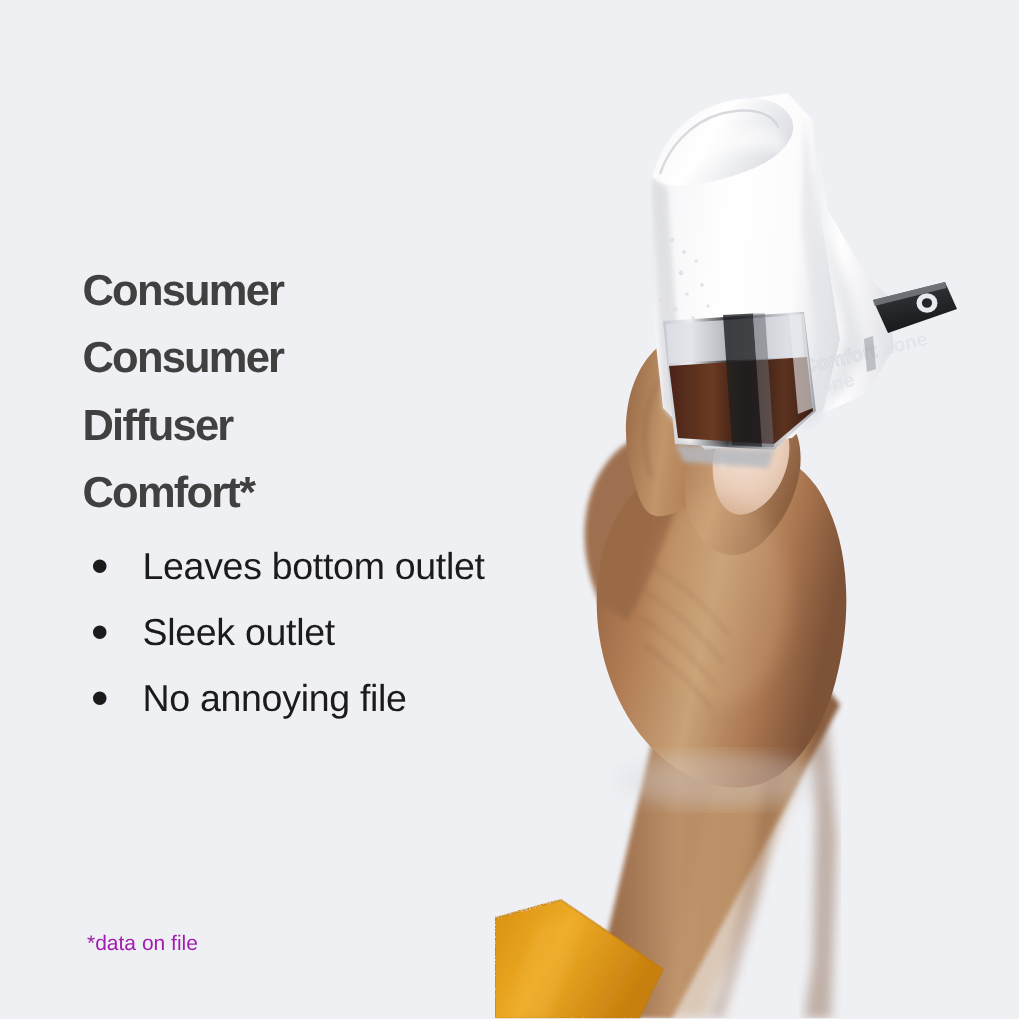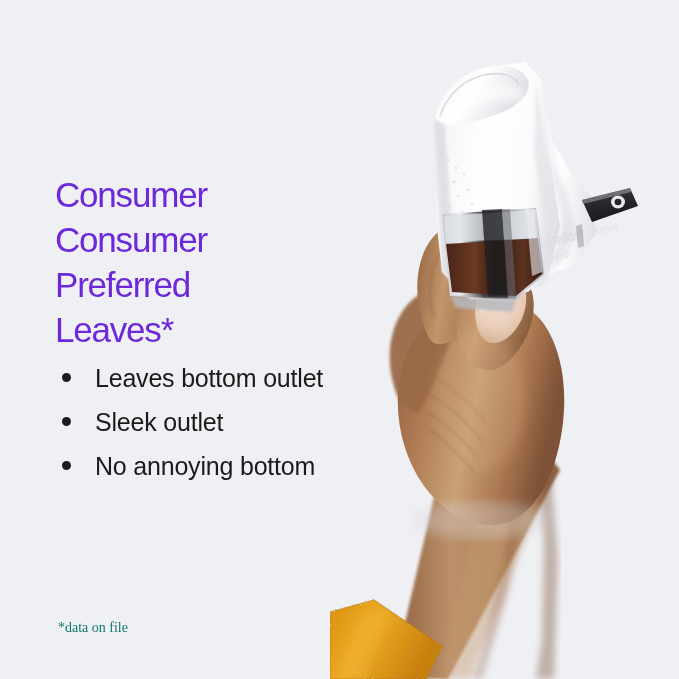--- a/index.html
+++ b/index.html
@@ -8,74 +8,74 @@
     background:#eff0f4;
     font-family:"Liberation Sans", sans-serif;
     overflow:hidden;
     position:relative;
   }
   #canvas{position:absolute;inset:0;width:679px;height:679px;background:#eff0f4;overflow:hidden;}
 
   
   .headline{
     position:absolute;left:55px;top:172px;width:300px;
-    font-size:35px;line-height:45px;
-    font-weight:normal;letter-spacing:-1.2px;
-    color:#6d28d9;
+    font-size:29px;line-height:45px;
+    font-weight:bold;letter-spacing:-1.2px;
+    color:#404040;
   }
   .headline span{display:block;}
 
   .bullets{position:absolute;left:55px;top:364px;width:320px;}
   .bullet{
     position:relative;
     padding-left:40px;
     margin-bottom:16px;
     font-size:25px;line-height:28px;
     font-weight:300;
     color:#1b1b1b;
     letter-spacing:-0.2px;
   }
   .bullet .dot{
     position:absolute;left:7px;top:9px;
     width:9px;height:9px;border-radius:50%;
     background:#1b1b1b;
   }
   .footnote{
     position:absolute;left:58px;top:620px;
-    font-size:14px;color:#0f766e;font-weight:400;letter-spacing:0px;font-family:Liberation Serif, serif;
+    font-size:14px;color:#a21caf;font-weight:400;letter-spacing:0px;
   }
 
   
   .photo{position:absolute;left:330px;top:0;width:349px;height:679px;}
   .photo svg{position:absolute;left:0;top:0;}
 </style>
 </head>
 <body>
 
 <div id="canvas">
 
   <div class="headline">
     <span>Consumer</span>
     <span>Consumer</span>
-    <span>Preferred</span>
-    <span>Leaves*</span>
+    <span>Diffuser</span>
+    <span>Comfort*</span>
   </div>
 
   <div class="bullets">
     <div class="bullet">
       <span class="dot"></span>
       <span>Leaves bottom outlet free</span>
     </div>
     <div class="bullet">
       <span class="dot"></span>
       <span>Sleek outlet</span>
     </div>
     <div class="bullet">
       <span class="dot"></span>
-      <span>No annoying bottom</span>
+      <span>No annoying file</span>
     </div>
   </div>
 
   <div class="footnote">*data on file</div>
 
   <div class="photo">
     <svg width="349" height="679" viewBox="0 0 349 679" xmlns="http://www.w3.org/2000/svg">
       <defs>
         <linearGradient id="skinG" x1="0" y1="0" x2="1" y2="0.3">
           <stop offset="0%" stop-color="#8d5c3c"></stop>

